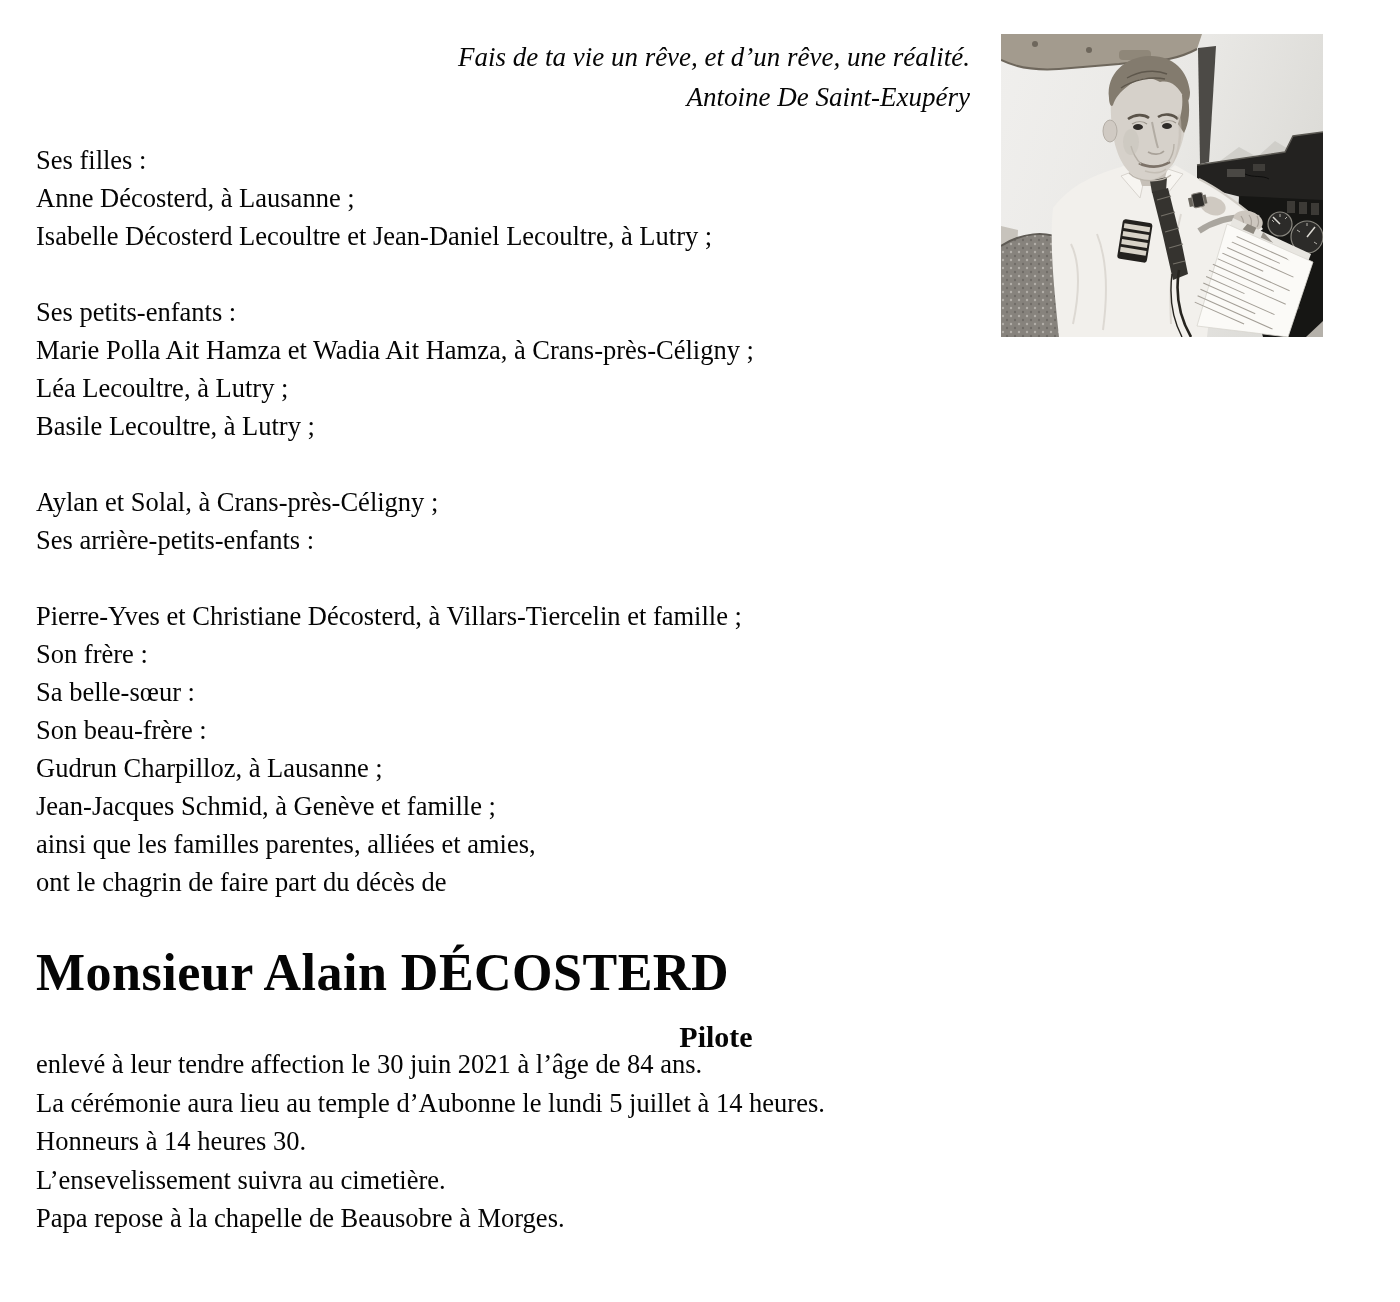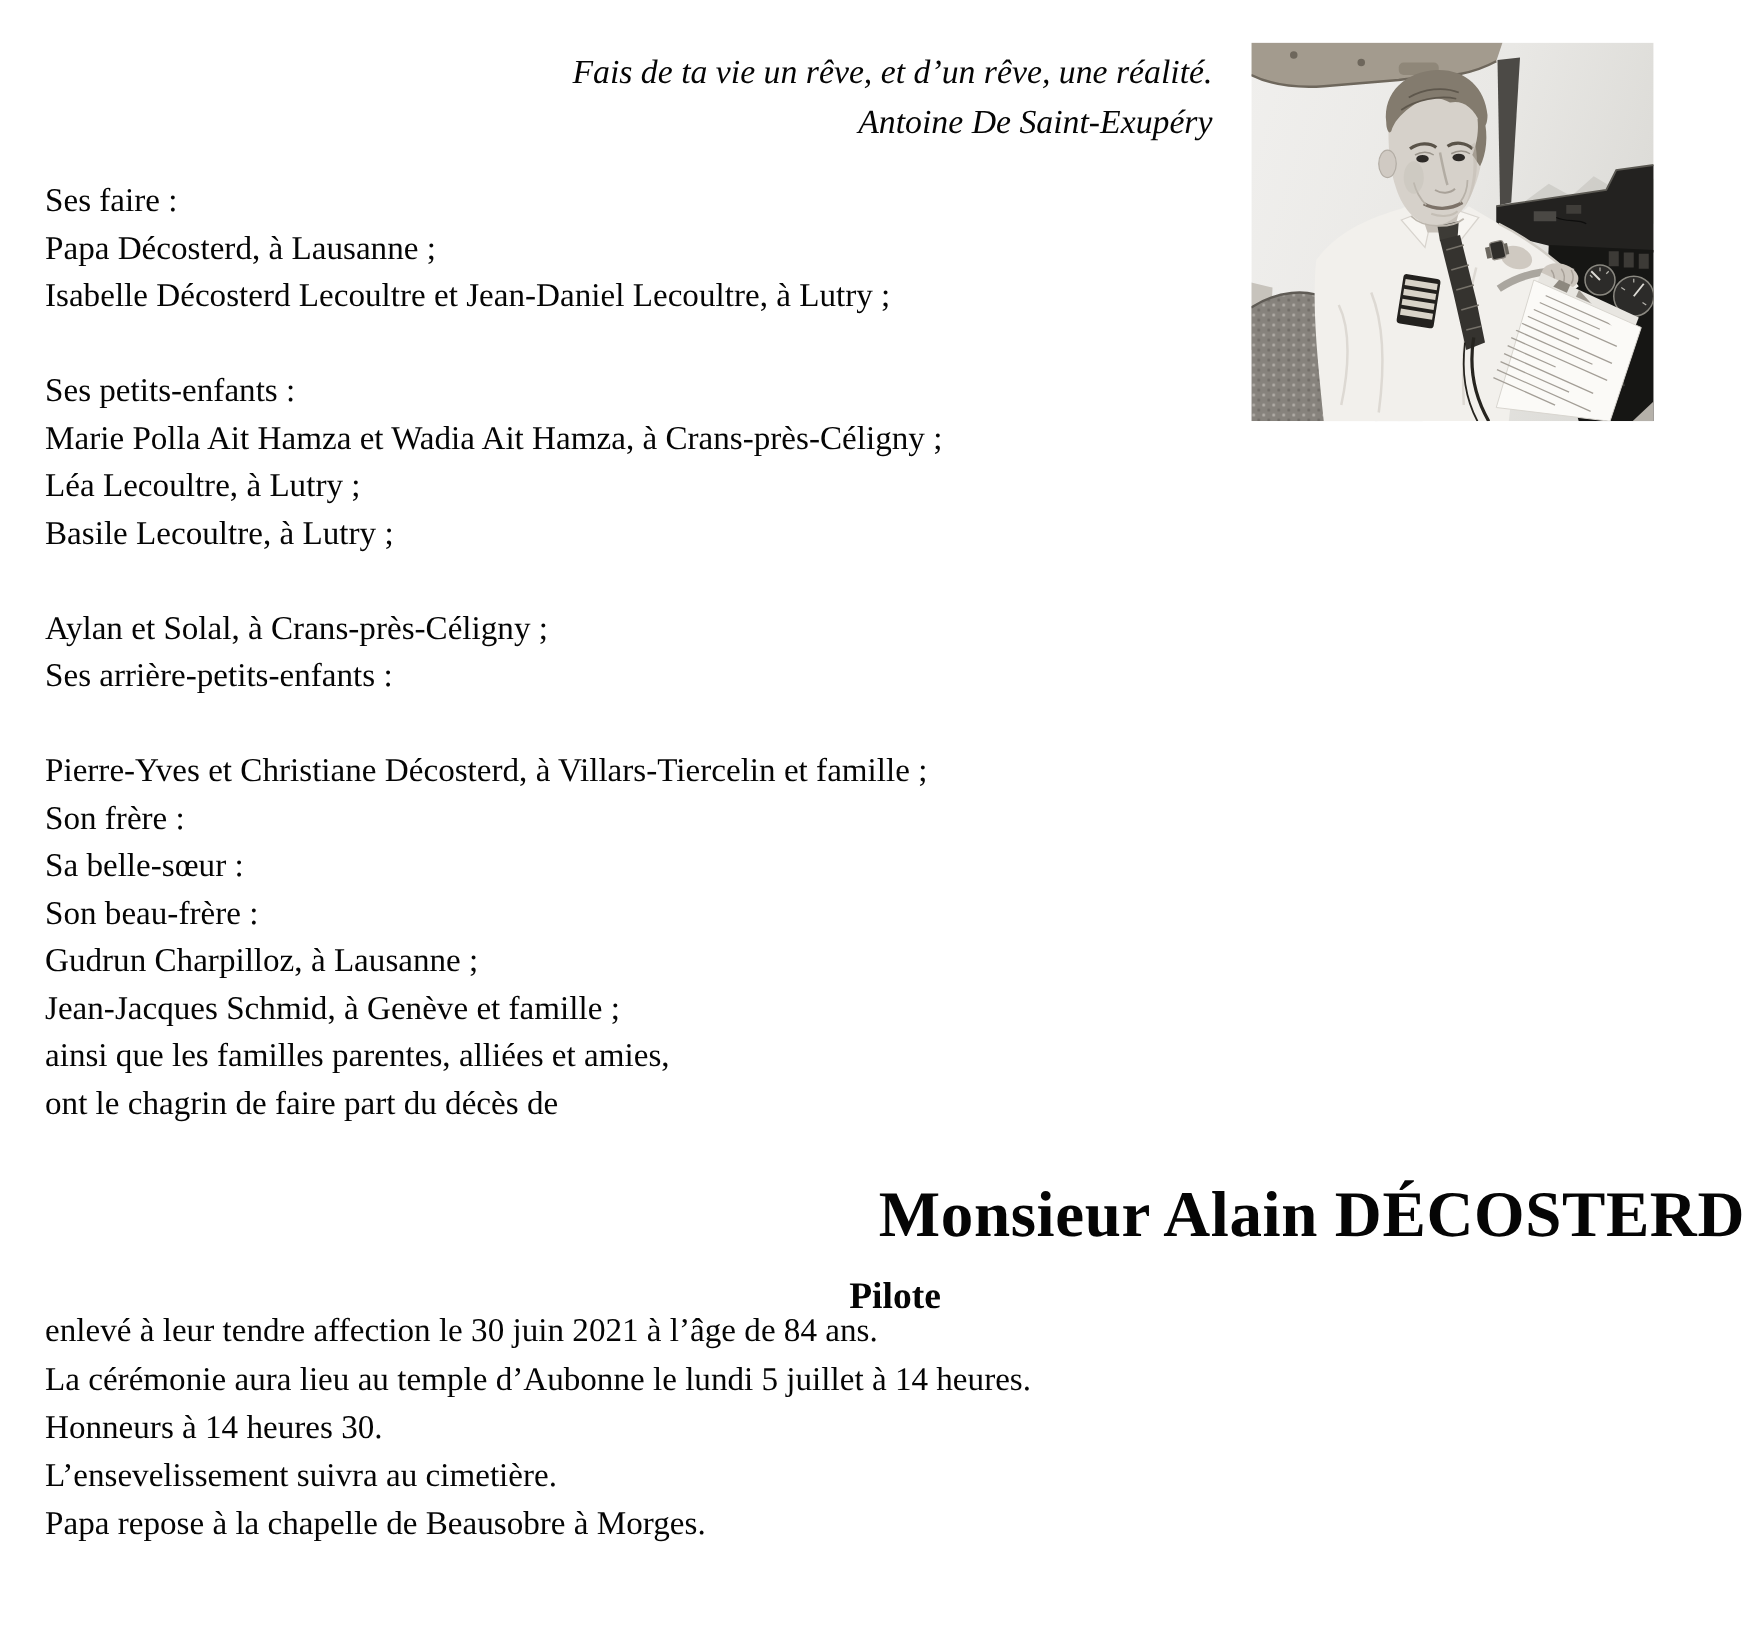--- a/index.html
+++ b/index.html
@@ -41,21 +41,21 @@
     line-height: 38.5px;
     white-space: nowrap;
   }
   .line { min-height: 1em; }
   .b { font-weight: 400; }
   .deceased-title {
     position: absolute;
     left: 36px;
     right: 4px;
     top: 944px;
-    text-align: right;
+    text-align: left;
     font-size: 52px;
     font-weight: 700;
     line-height: 58px;
     white-space: nowrap;
     letter-spacing: 0.5px;
   }
   .deceased-subtitle {
     position: absolute;
     left: 36px;
     right: 4px;
@@ -214,22 +214,22 @@
           <line x1="208" y1="289" x2="262" y2="289"></line>
         </g>
       </g>
       <path d="M178,236 C174,260 178,282 190,303" stroke="#26241f" stroke-width="2.6" fill="none"></path>
       <path d="M171,240 C168,264 172,286 181,303" stroke="#26241f" stroke-width="1.4" fill="none"></path>
     </g>
   </svg>
 </div>
 
 <div class="family-block">
-    <div class="line"><span>Ses faire :</span></div>
-    <div class="line"><span>Papa </span><span class="b">Décosterd</span><span>, à Lausanne ;</span></div>
+    <div class="line"><span>Ses filles :</span></div>
+    <div class="line"><span>Anne </span><span class="b">Décosterd</span><span>, à Lausanne ;</span></div>
     <div class="line"><span>Isabelle </span><span class="b">Décosterd Lecoultre</span><span> et Jean-Daniel </span><span class="b">Lecoultre</span><span>, à Lutry ;</span></div>
     <div class="line">&nbsp;</div>
     <div class="line"><span>Ses petits-enfants :</span></div>
     <div class="line"><span>Marie </span><span class="b">Polla Ait Hamza</span><span> et Wadia </span><span class="b">Ait Hamza</span><span>, à Crans-près-Céligny ;</span></div>
     <div class="line"><span>Léa </span><span class="b">Lecoultre</span><span>, à Lutry ;</span></div>
     <div class="line"><span>Basile </span><span class="b">Lecoultre</span><span>, à Lutry ;</span></div>
     <div class="line">&nbsp;</div>
     <div class="line"><span>Aylan et Solal, à Crans-près-Céligny ;</span></div>
     <div class="line"><span>Ses arrière-petits-enfants :</span></div>
     <div class="line">&nbsp;</div>

